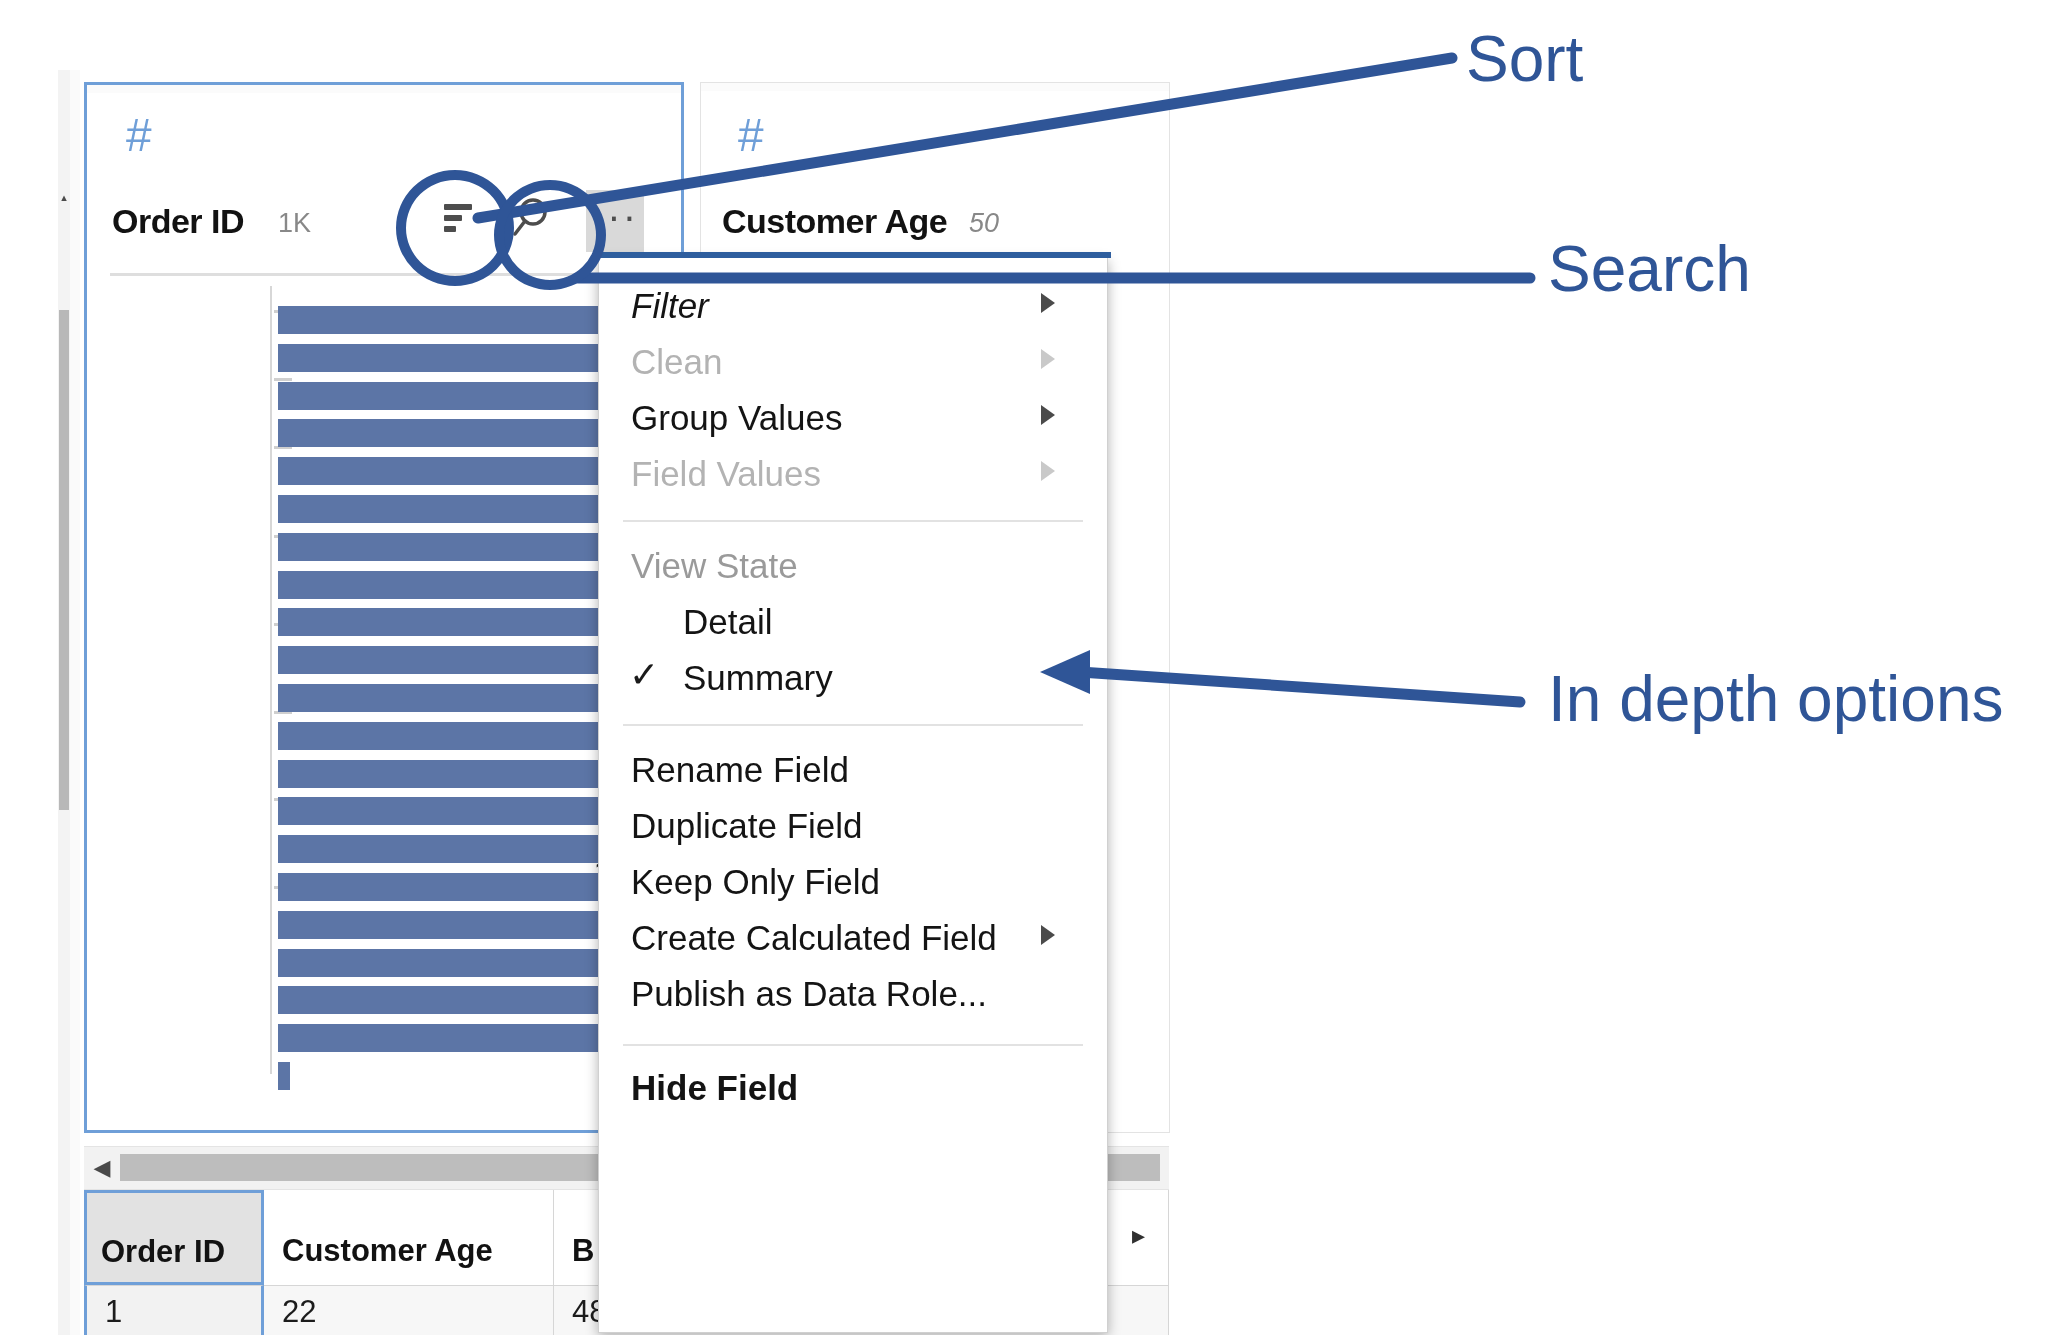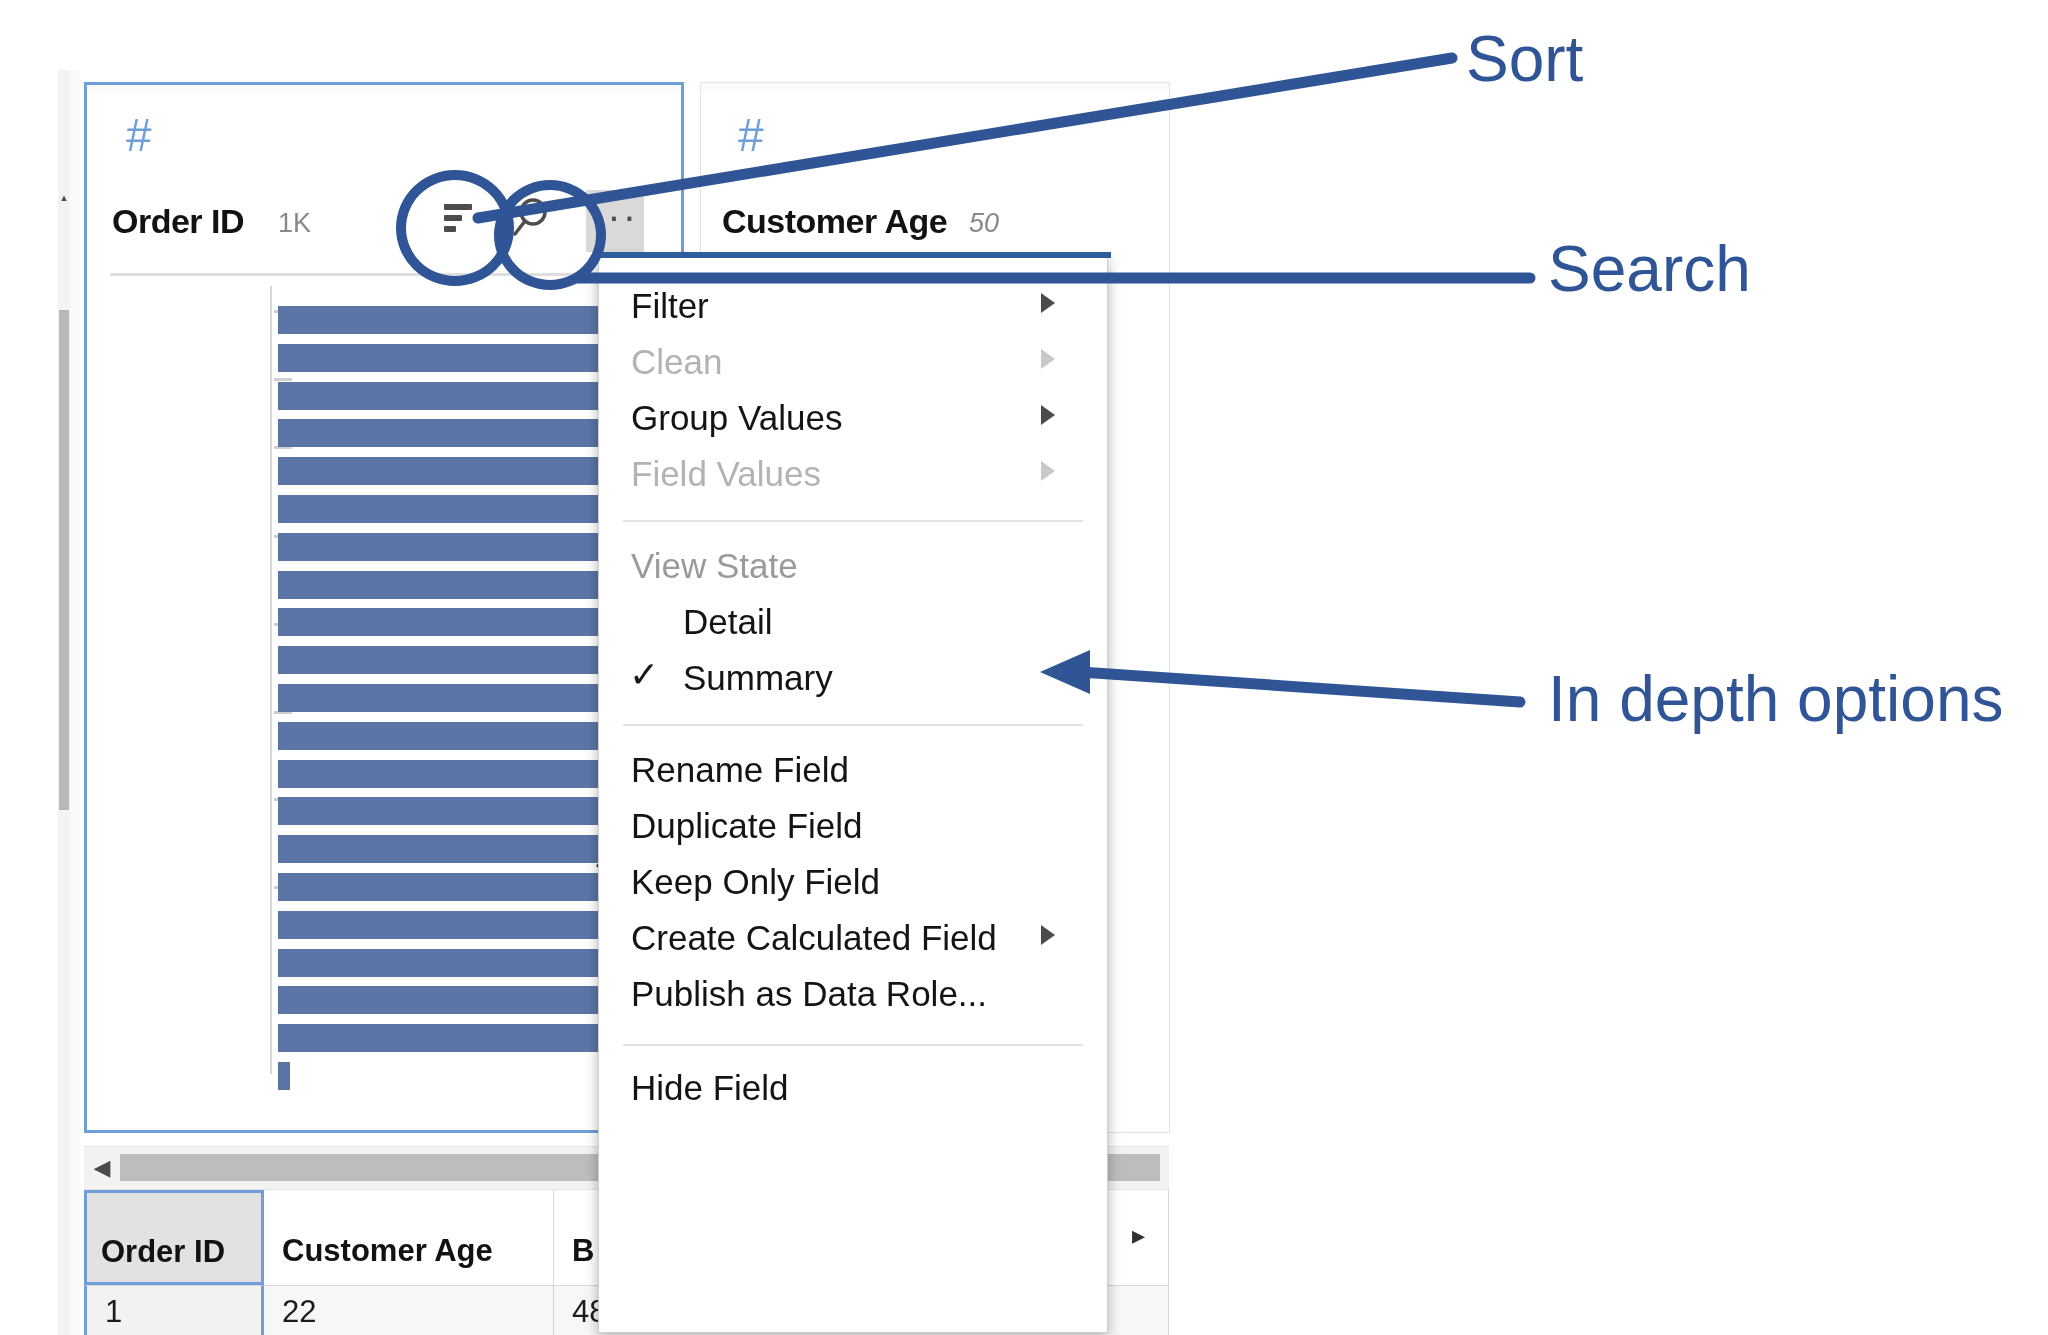--- a/index.html
+++ b/index.html
@@ -297,21 +297,21 @@
   <div class="gcell-body" style="left:470px;width:615px;">
     <span>48</span>
   </div>
 </div>
 
 <div id="ctx-menu">
   <div id="ctx-topline"></div>
 <div class="msep" style="top: 262px;"></div>
     <div class="msep" style="top: 466px;"></div>
     <div class="msep" style="top: 786px;"></div>
-    <div class="mi" style="top: 22px;">
+    <div class="mi" style="top: 22px; font-style: italic;">
       <span class="lbl">Filter</span>
       <span class="arrow"></span>
     </div>
     <div class="mi disabled" style="top: 78px;">
       <span class="lbl">Clean</span>
       <span class="arrow"></span>
     </div>
     <div class="mi" style="top: 134px;">
       <span class="lbl">Group Values</span>
       <span class="arrow"></span>
@@ -339,21 +339,21 @@
     <div class="mi" style="top: 598px;">
       <span class="lbl">Keep Only Field</span>
     </div>
     <div class="mi" style="top: 654px;">
       <span class="lbl">Create Calculated Field</span>
       <span class="arrow"></span>
     </div>
     <div class="mi" style="top: 710px;">
       <span class="lbl">Publish as Data Role...</span>
     </div>
-    <div class="mi" style="top: 804px;">
+    <div class="mi" style="top: 804px; font-weight: bold;">
       <span class="lbl">Hide Field</span>
     </div>
   </div>
 
 <div id="annots">
   <svg width="2048" height="1335" style="position:absolute;left:0;top:0;">
 
     <line x1="478" y1="218" x2="1452" y2="58" stroke="#2f5597" stroke-width="11" stroke-linecap="round"></line>
 
     <line x1="578" y1="278" x2="1530" y2="278" stroke="#2f5597" stroke-width="11" stroke-linecap="round"></line>

